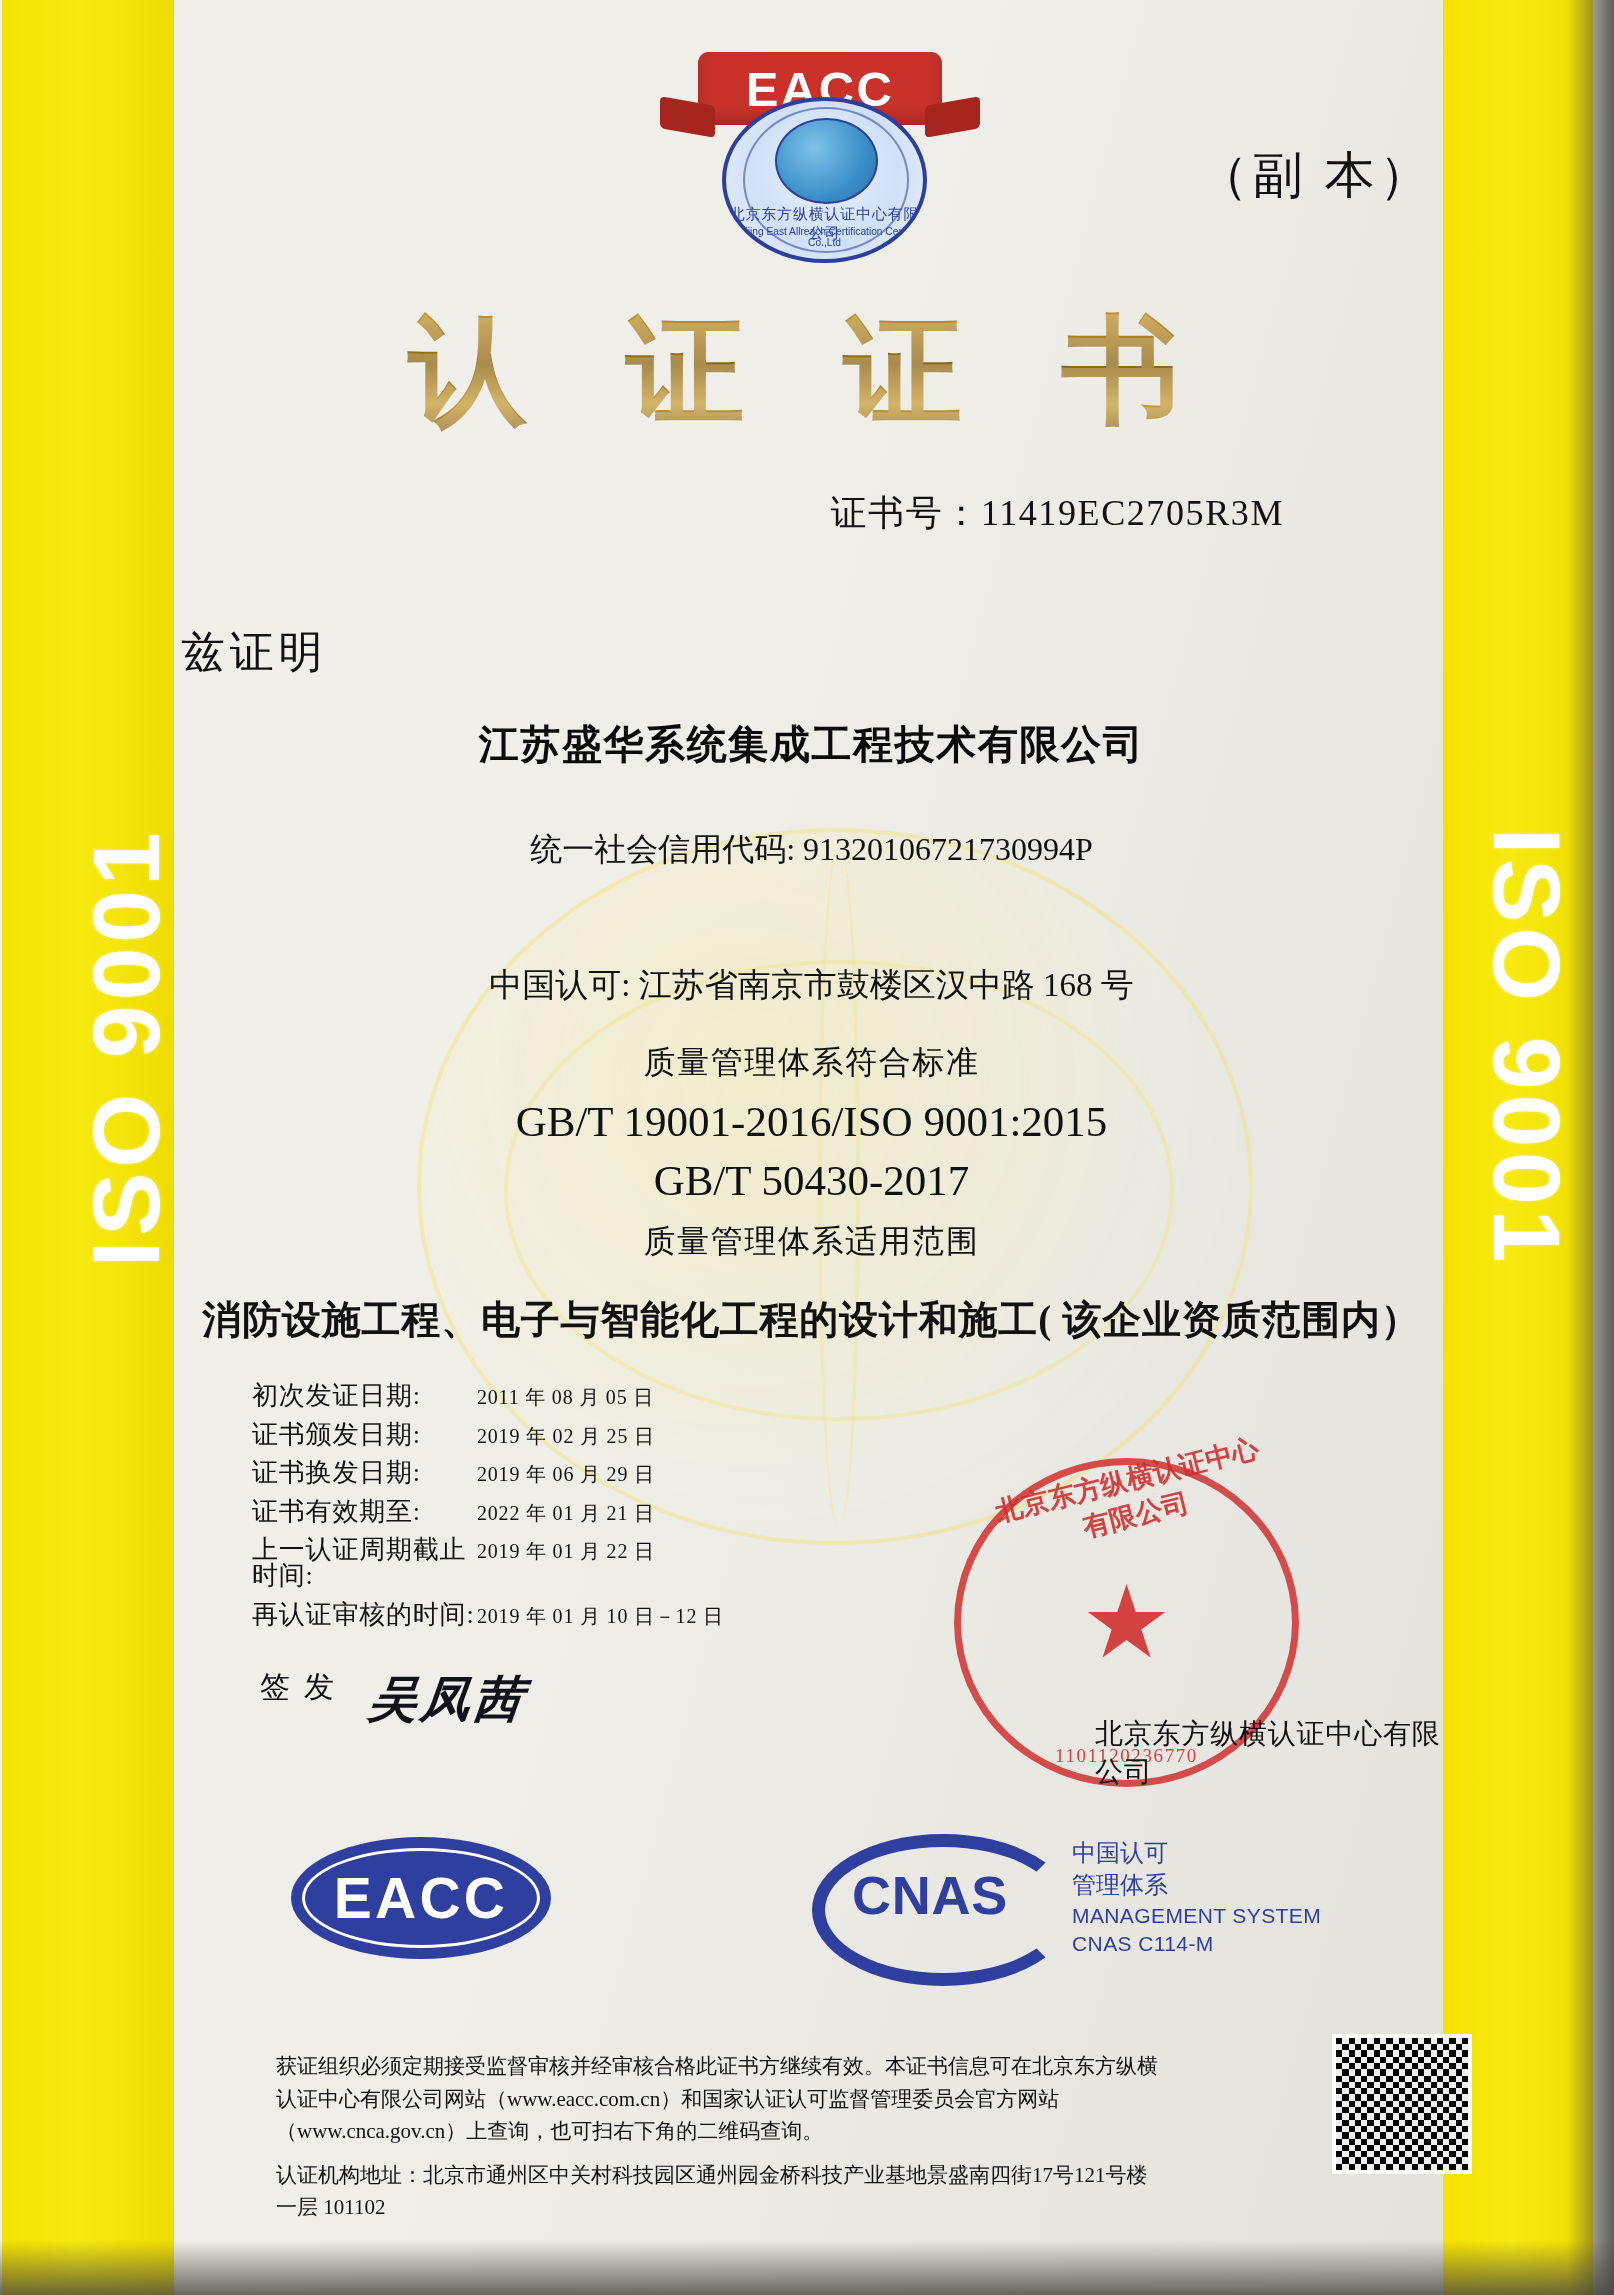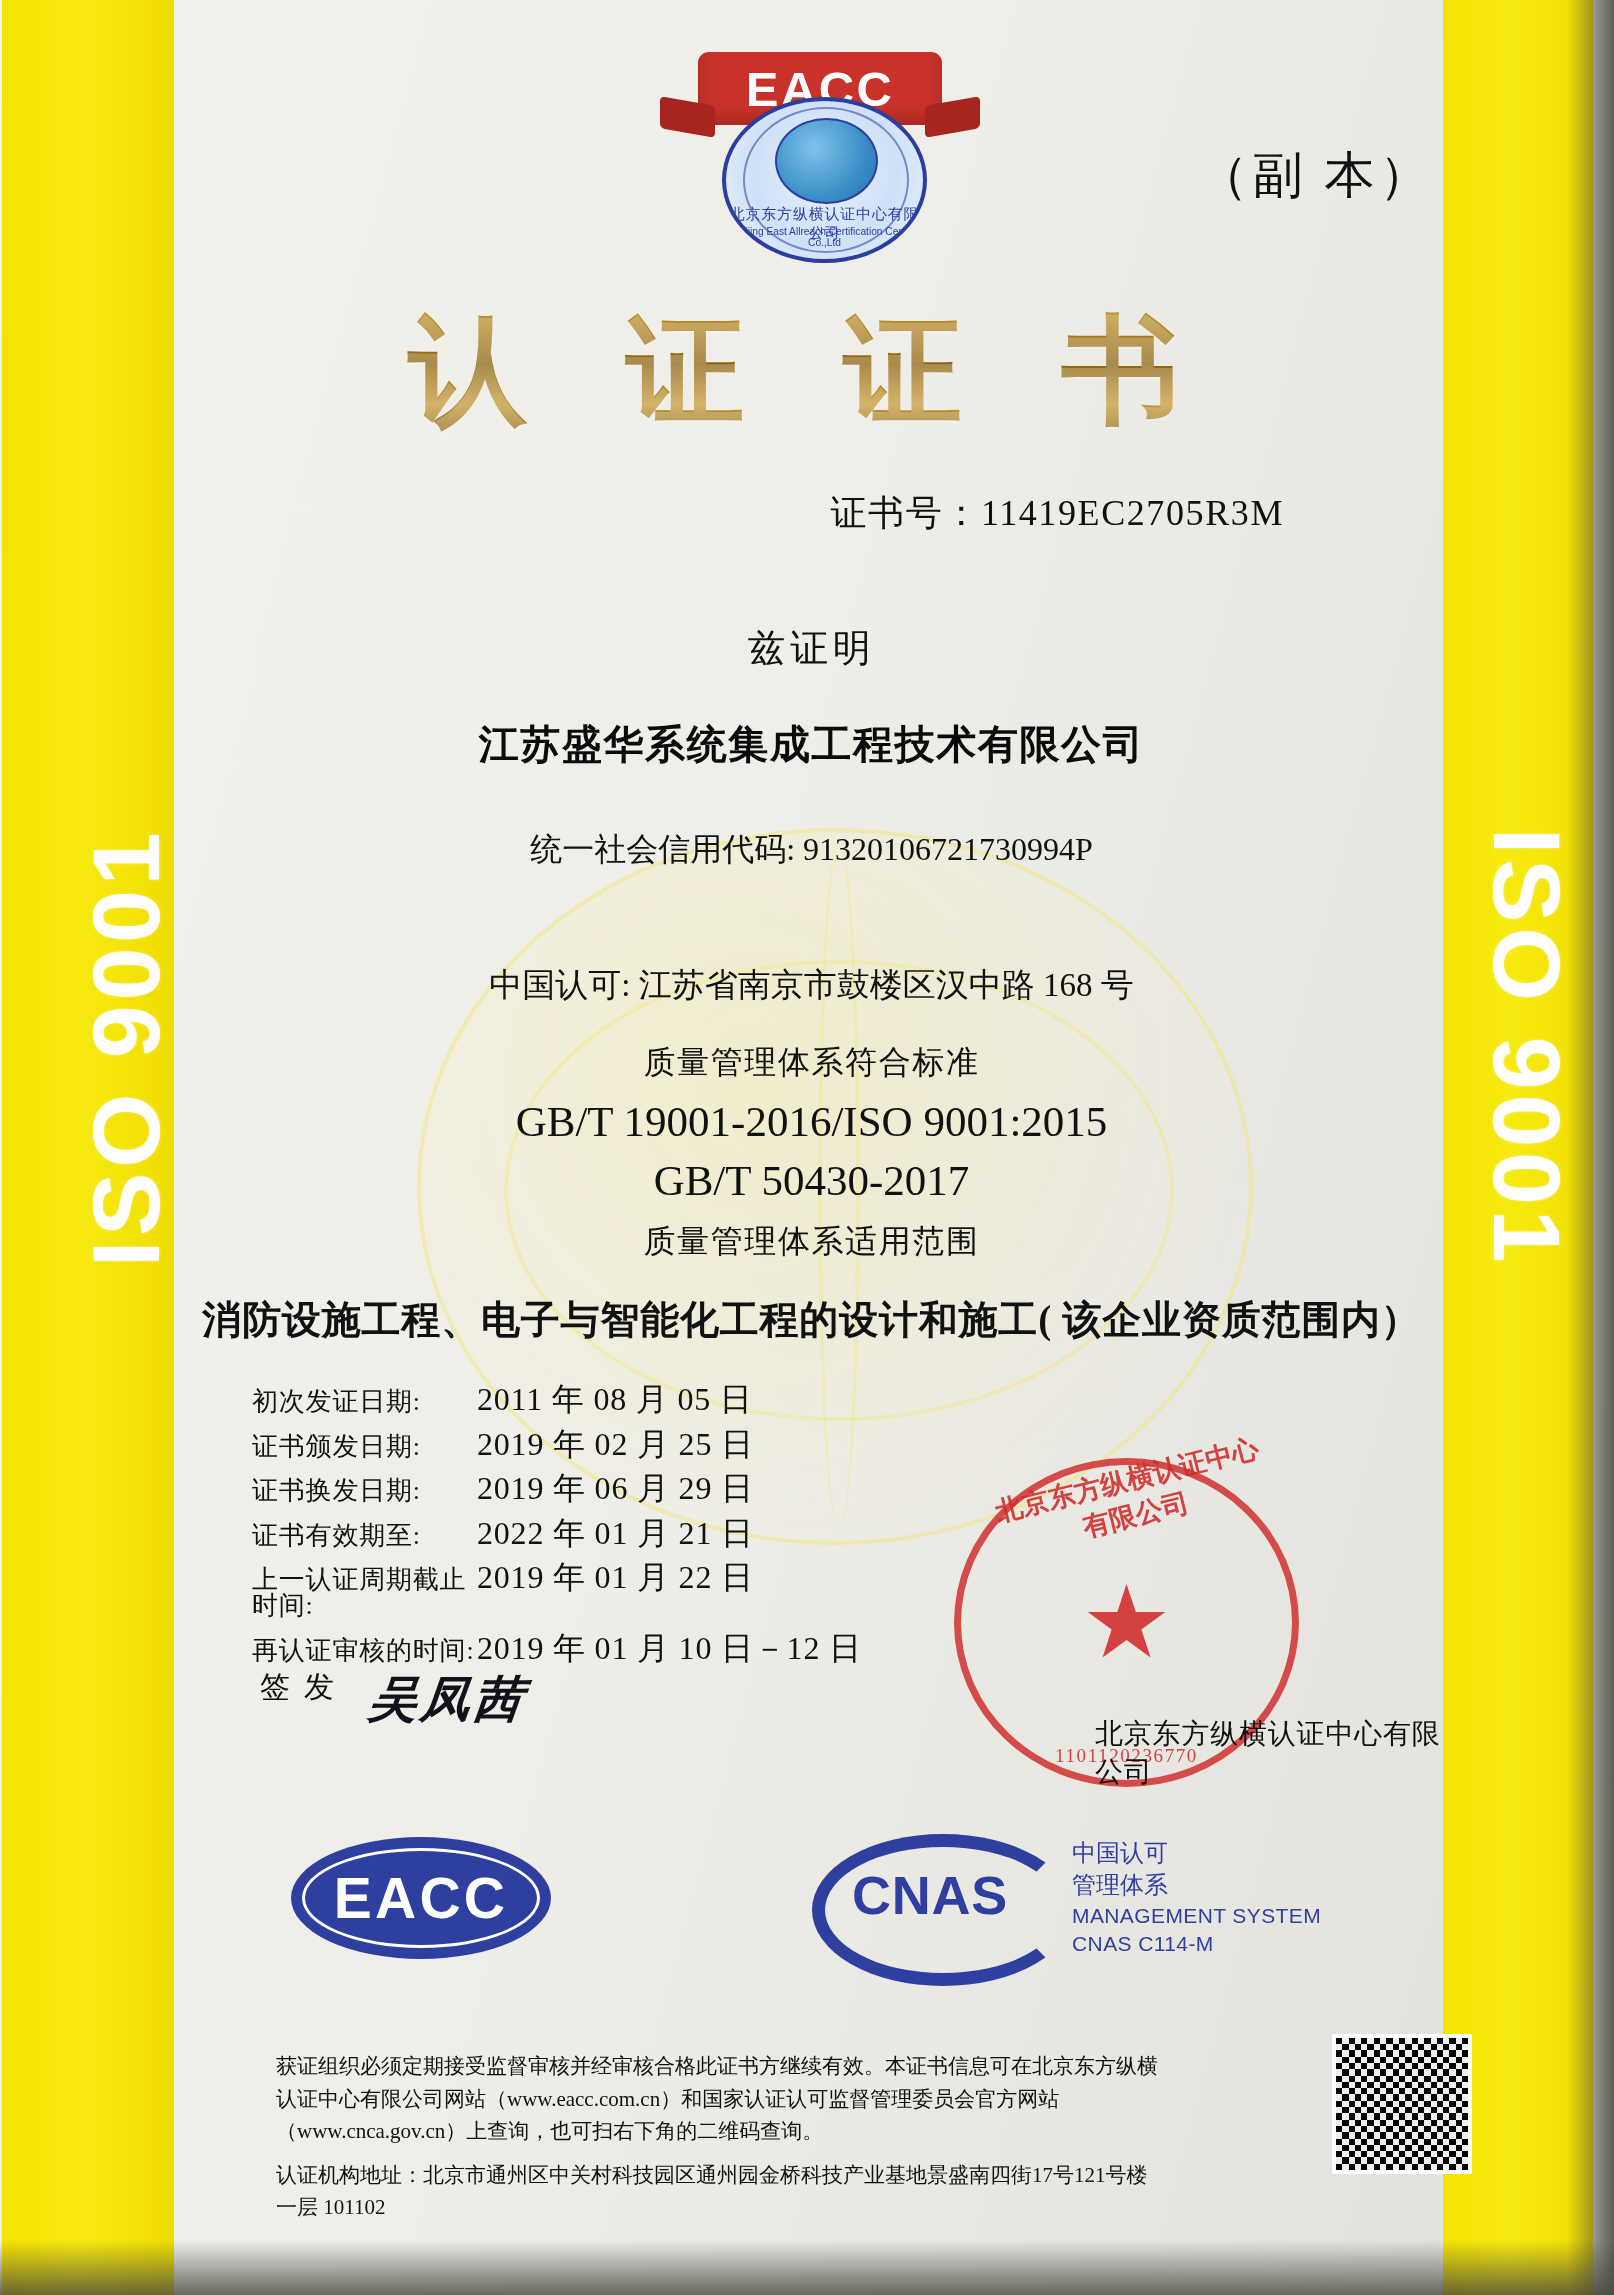--- a/index.html
+++ b/index.html
@@ -224,22 +224,22 @@
     top: 489px;
     font-size: 36px;
     color: #111;
     letter-spacing: 1.6px;
   }
 
   .hereby {
     position: absolute;
     left: 0; right: 0;
     top: 623px;
-    text-align: center;
-    font-size: 38px;
+    text-align: left;
+    font-size: 44px;
     color: #111;
     letter-spacing: 4.7px;
   }
 
   .company {
     position: absolute;
     left: 0; right: 0;
     top: 717px;
     text-align: center;
     font-size: 40px;
@@ -276,21 +276,21 @@
   .dates .row {
     display: flex;
     align-items: baseline;
     margin-bottom: 12.6px;
   }
   .dates .lbl {
     width: 225px;
     letter-spacing: 0.8px;
   }
   .dates .val {
-    font-size: 32px;
+    font-size: 20px;
     letter-spacing: 0.8px;
   }
 
   .sign-row {
     position: absolute;
     left: 79px;
     top: 1667px;
     display: flex;
     align-items: flex-start;
   }

